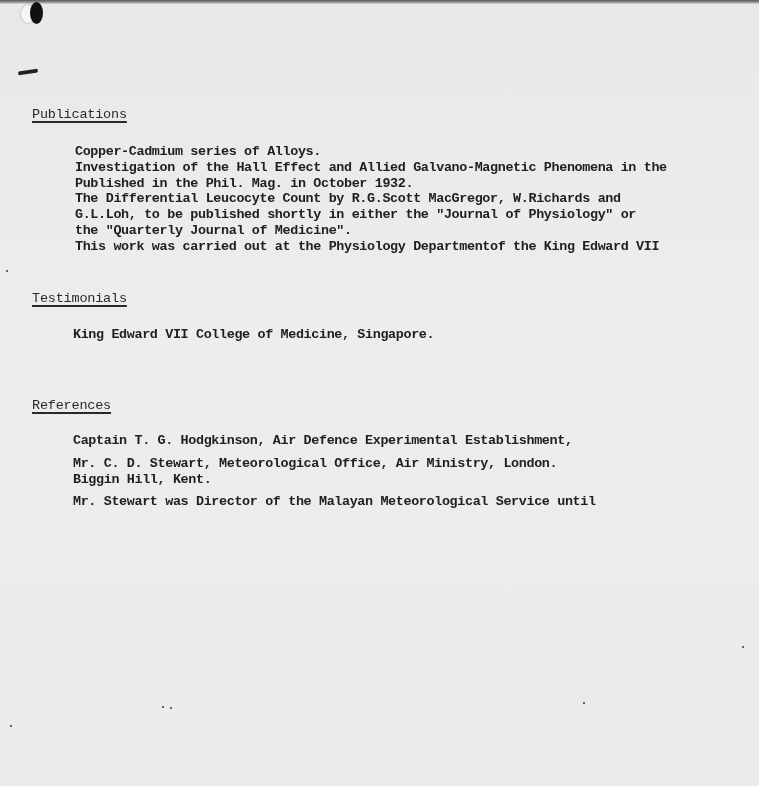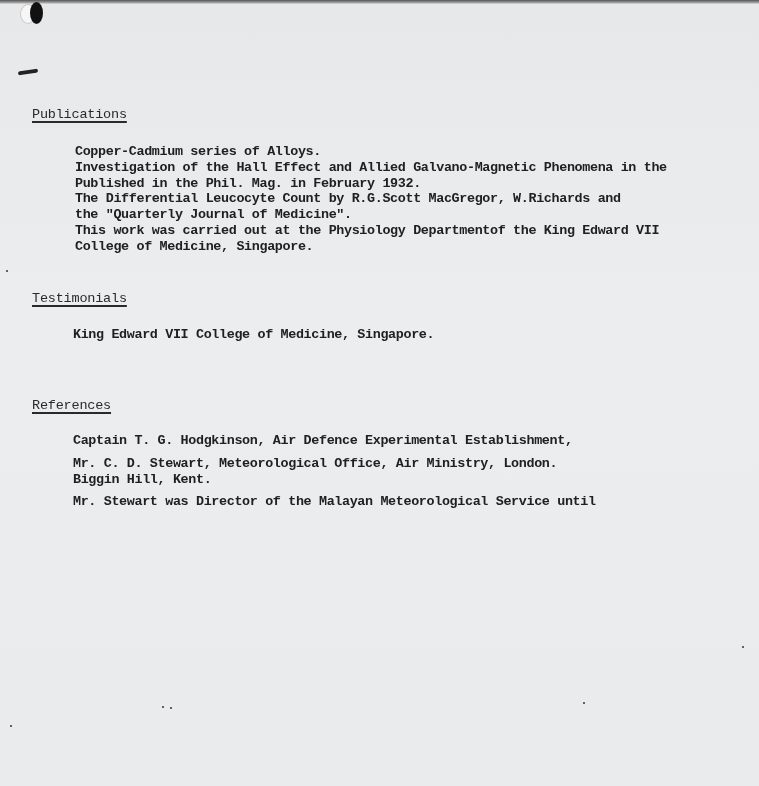--- a/index.html
+++ b/index.html
@@ -51,25 +51,25 @@
   <div class="speck" style="left:162px;top:706px"></div>
   <div class="speck" style="left:170px;top:707px"></div>
   <div class="speck" style="left:10px;top:725px"></div>
   <div class="speck" style="left:742px;top:646px"></div>
   <div class="speck" style="left:583px;top:702px"></div>
 
   <div class="heading" style="top:107px">Publications</div>
   <div class="block" style="top:144px">
     <span class="line">Copper-Cadmium series of Alloys.</span>
     <span class="line">Investigation of the Hall Effect and Allied Galvano-Magnetic Phenomena in the</span>
-    <span class="line">Published in the Phil. Mag. in February 1932.</span>
+    <span class="line">Published in the Phil. Mag. in October 1932.</span>
     <span class="line">The Differential Leucocyte Count by R.G.Scott MacGregor, W.Richards and</span>
+    <span class="line">G.L.Loh, to be published shortly in either the "Journal of Physiology" or</span>
     <span class="line">the "Quarterly Journal of Medicine".</span>
     <span class="line">This work was carried out at the Physiology Departmentof the King Edward VII</span>
-    <span class="line">College of Medicine, Singapore.</span>
   </div>
 
   <div class="heading" style="top:291px">Testimonials</div>
   <div class="block" style="top:327px;left:73px">
     <span class="line">King Edward VII College of Medicine, Singapore.</span>
   </div>
 
   <div class="heading" style="top:398px">References</div>
   <div class="block" style="top:433px;left:73px">
     <span class="line">Captain T. G. Hodgkinson, Air Defence Experimental Establishment,</span>

